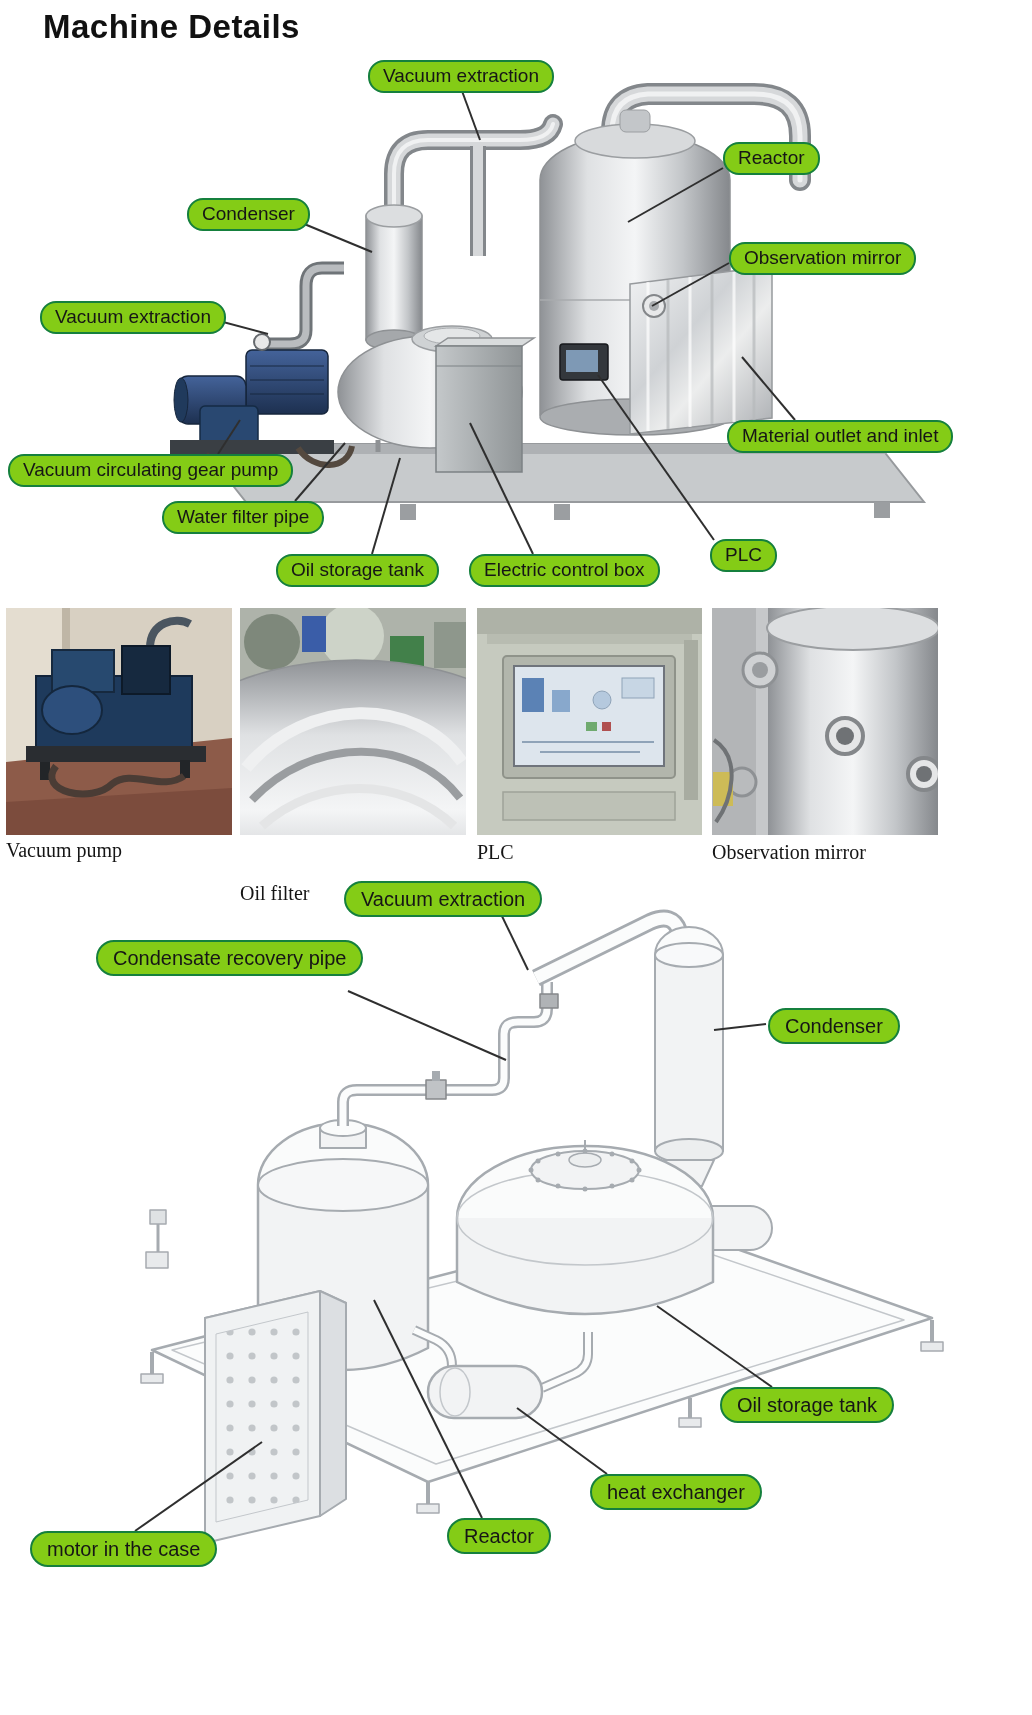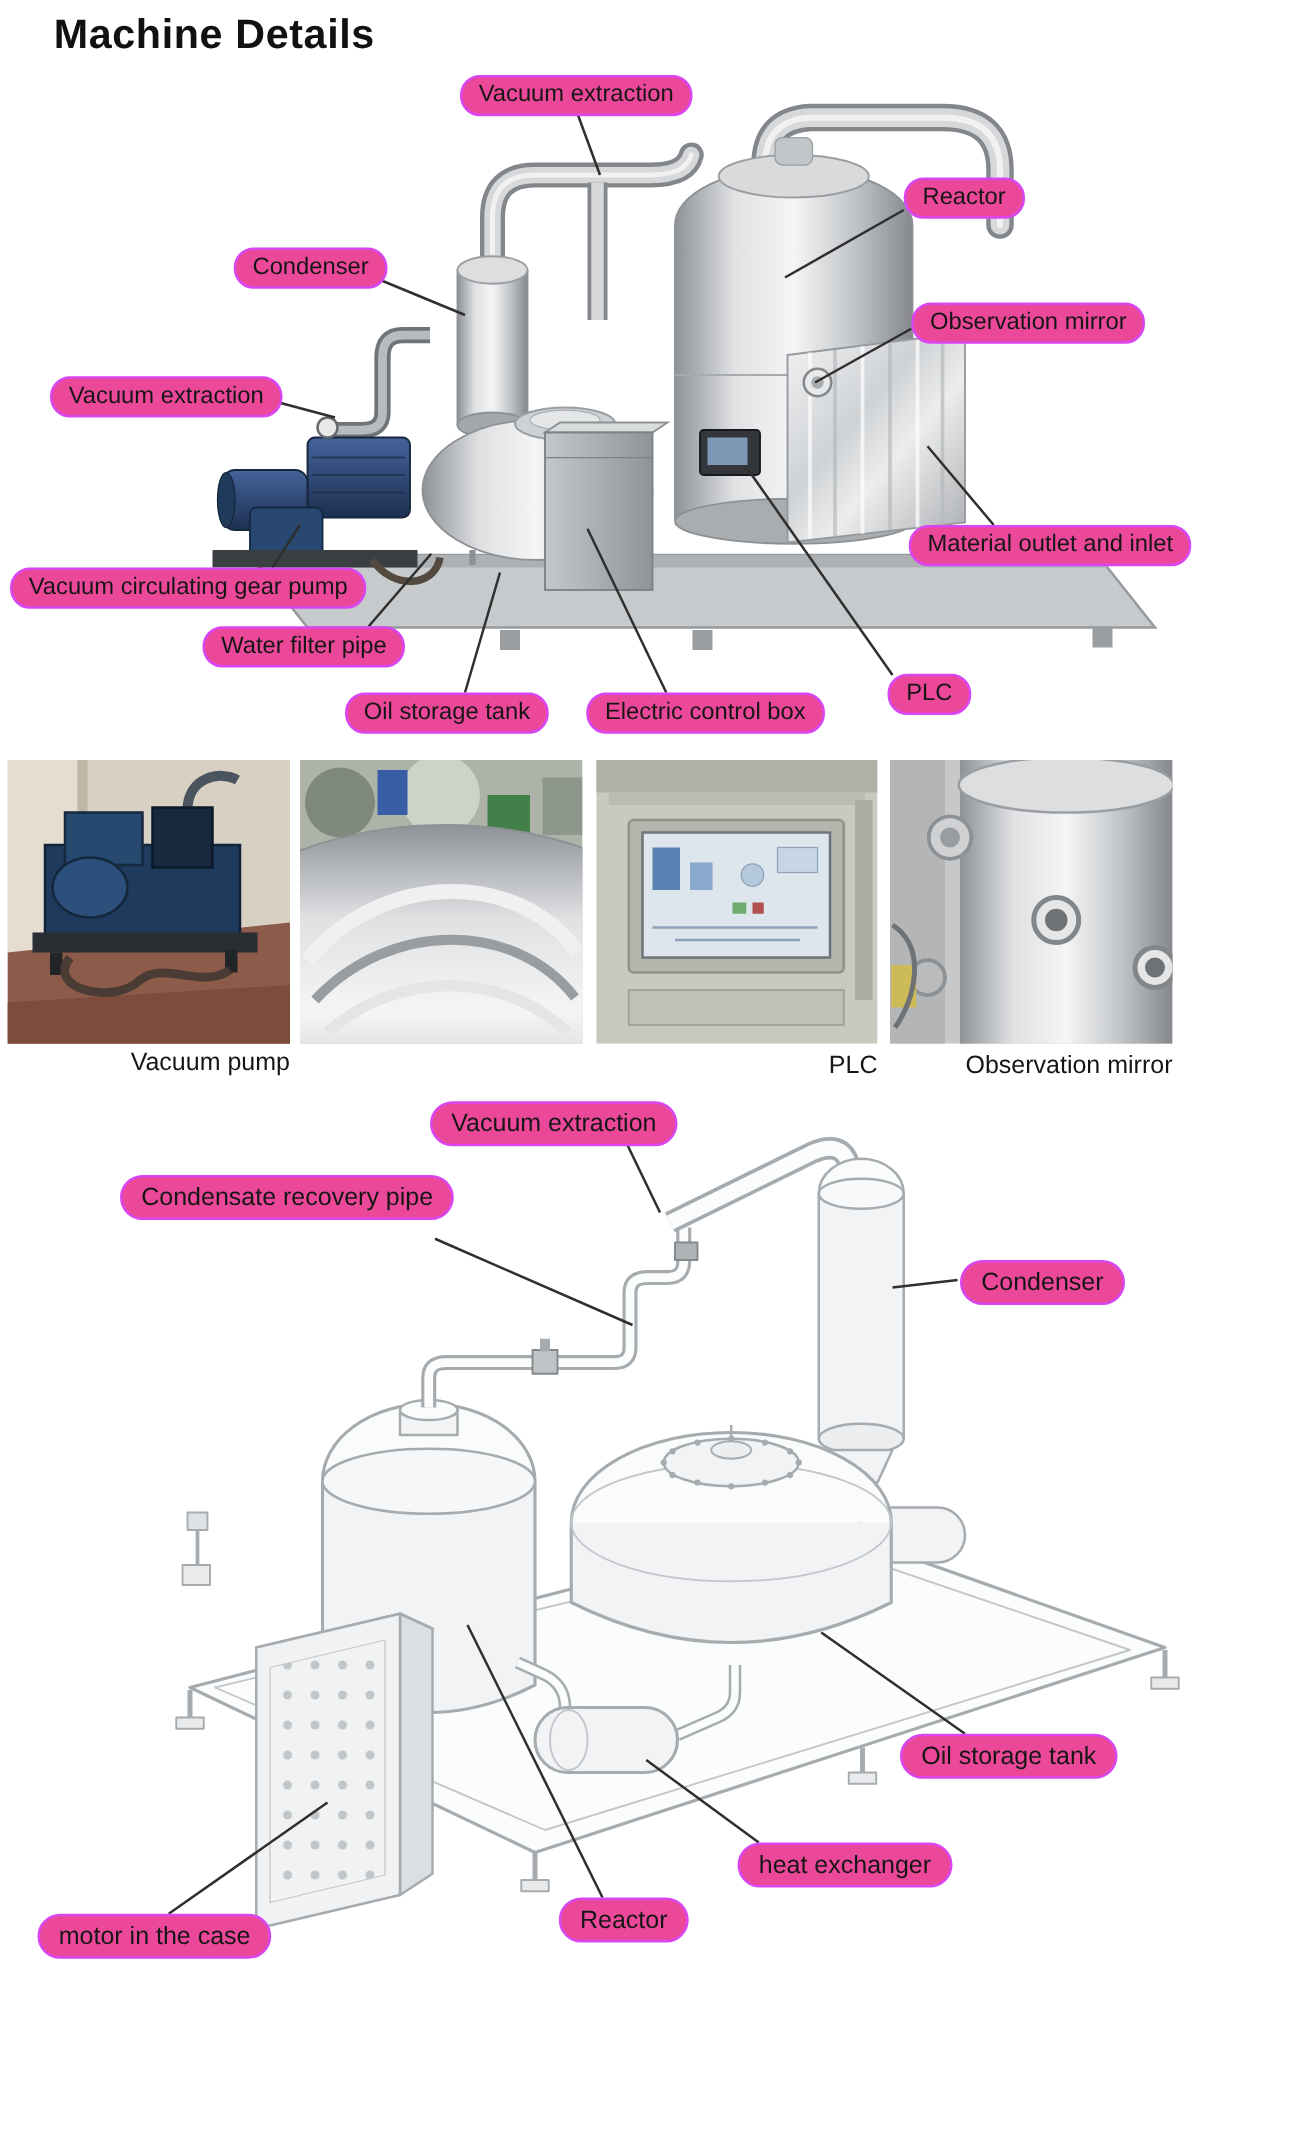--- a/index.html
+++ b/index.html
@@ -24,40 +24,41 @@
     width: 100%;
     text-align: left;
     font-size: 33px;
     font-weight: bold;
     color: #111111;
     letter-spacing: 0.5px;
     margin-left: 27px;
   }
   .callout {
     position: absolute;
-    background: #ec4899;
-    border: 2px solid #d946ef;
+    background: #84cc16;
+    border: 2px solid #15803d;
     border-radius: 16px;
     padding: 2px 13px;
     font-size: 19px;
     line-height: 1.3;
     color: #161616;
     white-space: nowrap;
     z-index: 5;
   }
   .callout-b {
     font-size: 20px;
     padding: 3px 15px;
     border-radius: 18px;
   }
   .caption {
     position: absolute;
-    text-align: right;
+    text-align: left;
     font-size: 20px;
     color: #151515;
+    font-family: Liberation Serif, serif;
   }
 </style>
 </head>
 <body>
 
 <div class="page">
 
   <svg class="art" viewBox="0 0 1032 1715" xmlns="http://www.w3.org/2000/svg">
     <defs>
       <linearGradient id="steelV" x1="0" y1="0" x2="1" y2="0">

